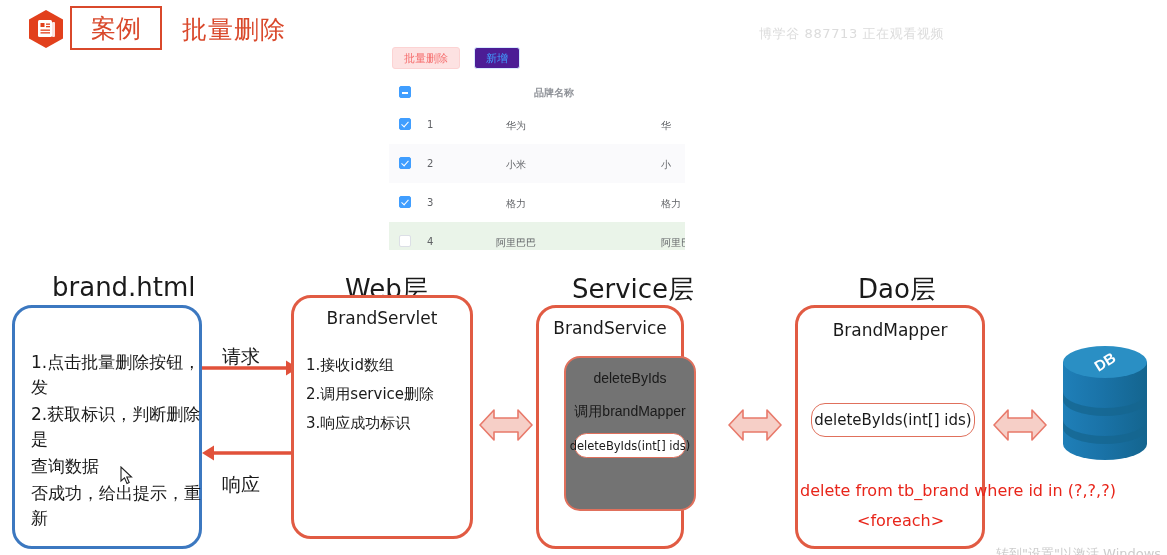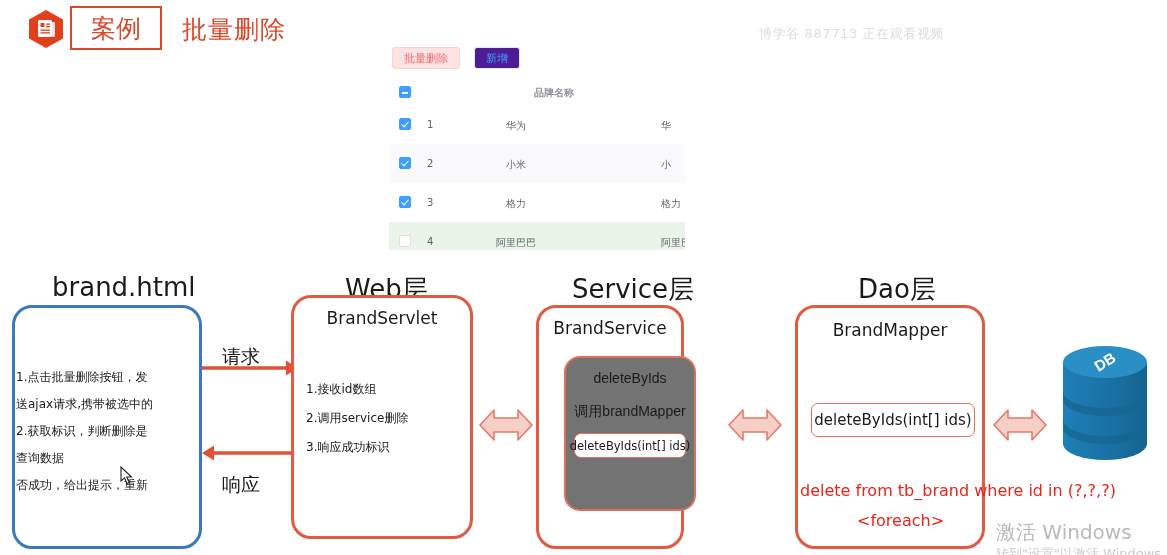--- a/index.html
+++ b/index.html
@@ -111,21 +111,21 @@
     position:absolute;color:#1a1a1a;
     font-family:"DejaVu Sans","Liberation Sans",sans-serif;
   }
   .box-body div{margin-bottom:2px;}
 
   .inner{
     position:absolute;box-sizing:border-box;border-radius:16px;
     border:2.5px solid #e0705c;background:#737373;padding-left:37px;
   }
   .pill{
-    position:absolute;box-sizing:border-box;border-radius:7px;
+    position:absolute;box-sizing:border-box;border-radius:14px;
     border:1.5px solid #e0705c;background:#fff;
     display:flex;align-items:center;justify-content:center;
     font-size:12px;color:#1a1a1a;white-space:nowrap;
     font-family:"DejaVu Sans","Liberation Sans",sans-serif;
   }
   .sql{
     position:absolute;color:#e8251a;font-size:16px;white-space:nowrap;
     font-family:"DejaVu Sans","Liberation Sans",sans-serif;
   }
 
@@ -155,21 +155,20 @@
         <rect x="14.5" y="23.2" width="9.5" height="1.3"></rect>
       </g>
       <rect x="26" y="13" width="3" height="15" rx="1" fill="#ffffff" opacity="0.85"></rect>
     </svg>
     <div class="hex-label">案例</div>
   </div>
 
   <div class="title-main">批量删除</div>
 
   <div class="watermark-top">博学谷 887713 正在观看视频</div>
-  <div class="watermark-win">激活 Windows</div>
   <div class="watermark-win2">转到"设置"以激活 Windows。</div>
 
   <div class="tbl">
     <div class="tbl-btns">
       <div class="btn btn-danger">批量删除</div>
       <div class="btn btn-primary">新增</div>
     </div>
 
     <div class="thead">
       <span class="cbx hdr"></span>
@@ -201,23 +200,22 @@
       <span class="cell-nm2">阿里巴</span>
     </div>
   </div>
 
   <div class="lbl" style="left:52px;top:272px;">brand.html</div>
   <div class="lbl" style="left:345px;top:272px;">Web层</div>
   <div class="lbl" style="left:572px;top:272px;">Service层</div>
   <div class="lbl" style="left:858px;top:272px;text-align:right;">Dao层</div>
 
   <div class="box blue" style="left:12px;top:305px;width:190px;height:244px;">
-    <div class="box-body" style="left:1px;top:42px;width:172px;font-size:12px;line-height:25px;margin-top:15px;">
+    <div class="box-body" style="left:16px;top:42px;width:172px;font-size:17px;line-height:25px;">
       <div>1.点击批量删除按钮，发</div>
-      <div>送ajax请求,携带被选中的</div>
       <div>2.获取标识，判断删除是</div>
       <div>查询数据</div>
       <div>否成功，给出提示，重新</div>
     </div>
   </div>
 
   <svg class="cursor-ico" width="14" height="20" viewBox="0 0 14 20">
     <path d="M1,1 L1,15 L4.5,11.8 L7,17.5 L9.2,16.5 L6.8,11 L11.5,11 Z" fill="#ffffff" stroke="#222" stroke-width="1.1"></path>
   </svg>
 
@@ -225,21 +223,21 @@
     <line x1="2" y1="28" x2="86" y2="28" stroke="#e1513a" stroke-width="3.4"></line>
     <polygon points="86,20.5 98,28 86,35.5" fill="#e1513a"></polygon>
     <line x1="98" y1="113" x2="14" y2="113" stroke="#e1513a" stroke-width="3.4"></line>
     <polygon points="14,105.5 2,113 14,120.5" fill="#e1513a"></polygon>
   </svg>
   <div class="arr-lbl" style="left:222px;top:344px;">请求</div>
   <div class="arr-lbl" style="left:222px;top:472px;">响应</div>
 
   <div class="box red" style="left:291px;top:295px;width:182px;height:244px;">
     <div class="box-title" style="top:10px;">BrandServlet</div>
-    <div class="box-body" style="left:12px;top:54px;width:162px;font-size:12px;line-height:27px;margin-top:24px;">
+    <div class="box-body" style="left:12px;top:54px;width:162px;font-size:15px;line-height:27px;">
       <div>1.接收id数组</div>
       <div>2.调用service删除</div>
       <div>3.响应成功标识</div>
     </div>
   </div>
 
   <svg class="svg-abs" style="left:478px;top:403px;" width="56" height="44">
     <polygon points="2,22 16,7 16,15 40,15 40,7 54,22 40,37 40,29 16,29 16,37" fill="#f6cfc7" stroke="#e8796a" stroke-width="1.6" stroke-linejoin="round"></polygon>
   </svg>
 

